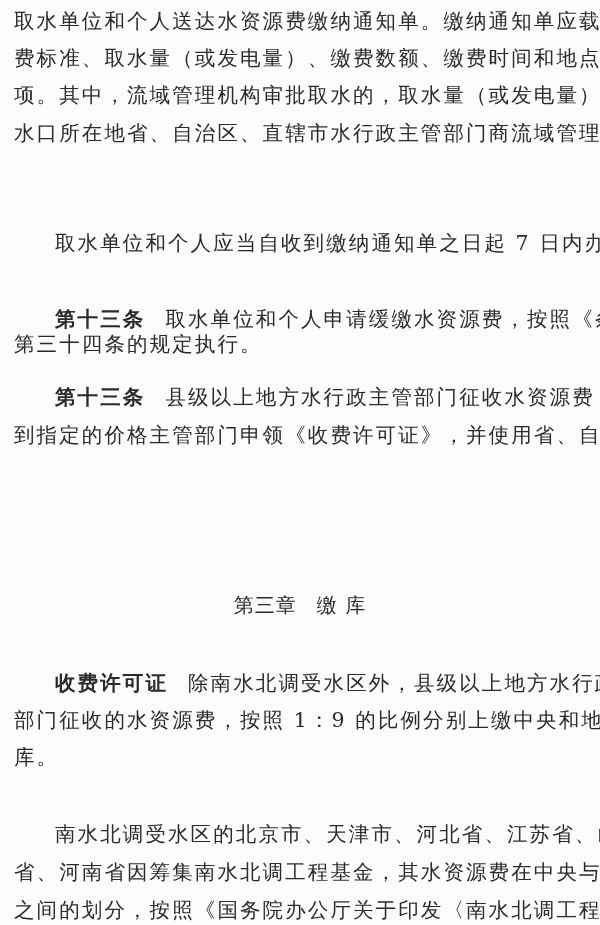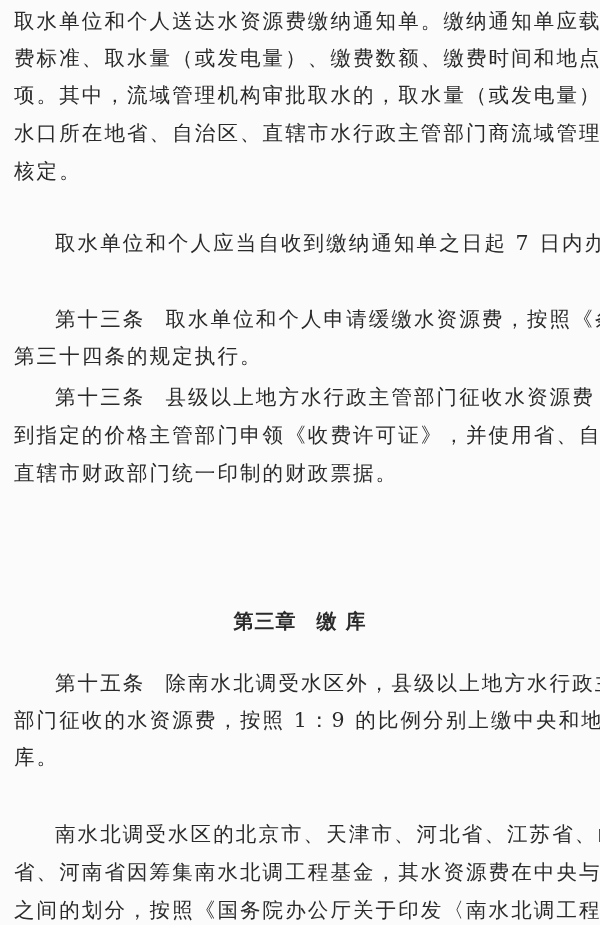--- a/index.html
+++ b/index.html
@@ -10,57 +10,55 @@
     color: #2a2a2a;
     position: relative;
   }
   .page { position: absolute; left: 0; top: 0; width: 600px; height: 925px; }
   .line {
     position: absolute; left: 14px; width: 580px;
     font-size: 20.5px; line-height: 24px; height: 24px;
     white-space: nowrap; letter-spacing: 2.1px;
   }
   .indent { left: 55px; width: 540px; }
-  .bold { font-weight: normal; }
+  .bold { font-weight: bold; }
   .heading {
     position: absolute; left: 0; width: 600px; text-align: center;
-    font-size: 20px; font-weight: bold; letter-spacing: 1px; margin-top: 16px;
+    font-size: 20px; font-weight: normal; letter-spacing: 1px;
   }
   .gap { display: inline-block; width: 20px; }
 </style>
 </head>
 <body>
 
 <div class="page">
 
   <div class="line" style="top:9px">取水单位和个人送达水资源费缴纳通知单。缴纳通知单应载明缴</div>
   <div class="line" style="top:46px">费标准、取水量（或发电量）、缴费数额、缴费时间和地点等事</div>
   <div class="line" style="top:83px">项。其中，流域管理机构审批取水的，取水量（或发电量）由取</div>
   <div class="line" style="top:121px">水口所在地省、自治区、直辖市水行政主管部门商流域管理机构</div>
-  <div class="line" style="top:159px">核定。</div>
 
   <div class="line indent" style="top:231px">取水单位和个人应当自收到缴纳通知单之日起 7 日内办理</div>
 
   <div class="line indent" style="top:307px">
     <span class="bold">第十三条</span><span class="gap"></span><span>取水单位和个人申请缓缴水资源费，按照《条例》</span>
   </div>
-  <div class="line" style="top:344px">第三十四条的规定执行。</div>
+  <div class="line" style="top:332px">第三十四条的规定执行。</div>
 
   <div class="line indent" style="top:385px">
     <span class="bold">第十三条</span><span class="gap"></span><span>县级以上地方水行政主管部门征收水资源费，应</span>
   </div>
   <div class="line" style="top:423px">到指定的价格主管部门申领《收费许可证》，并使用省、自治区、</div>
-  <div class="line" style="top:461px">直辖市财政部门统一印制的财政票据。</div>
 
   <div class="heading" style="top:592px">
     <span>第三章</span><span class="gap"></span><span>缴 库</span>
   </div>
 
   <div class="line indent" style="top:671px">
-    <span class="bold">第十五条</span><span class="gap"></span><span>除南水北调受水区外，县级以上地方水行政主管</span>
+    <span class="bold">收费许可证</span><span class="gap"></span><span>除南水北调受水区外，县级以上地方水行政主管</span>
   </div>
   <div class="line" style="top:708px">部门征收的水资源费，按照 1：9 的比例分别上缴中央和地方国</div>
   <div class="line" style="top:745px">库。</div>
 
   <div class="line indent" style="top:822px">南水北调受水区的北京市、天津市、河北省、江苏省、山东</div>
   <div class="line" style="top:860px">省、河南省因筹集南水北调工程基金，其水资源费在中央与地方</div>
   <div class="line" style="top:898px">之间的划分，按照《国务院办公厅关于印发〈南水北调工程基金</div>
 
 </div>
 

